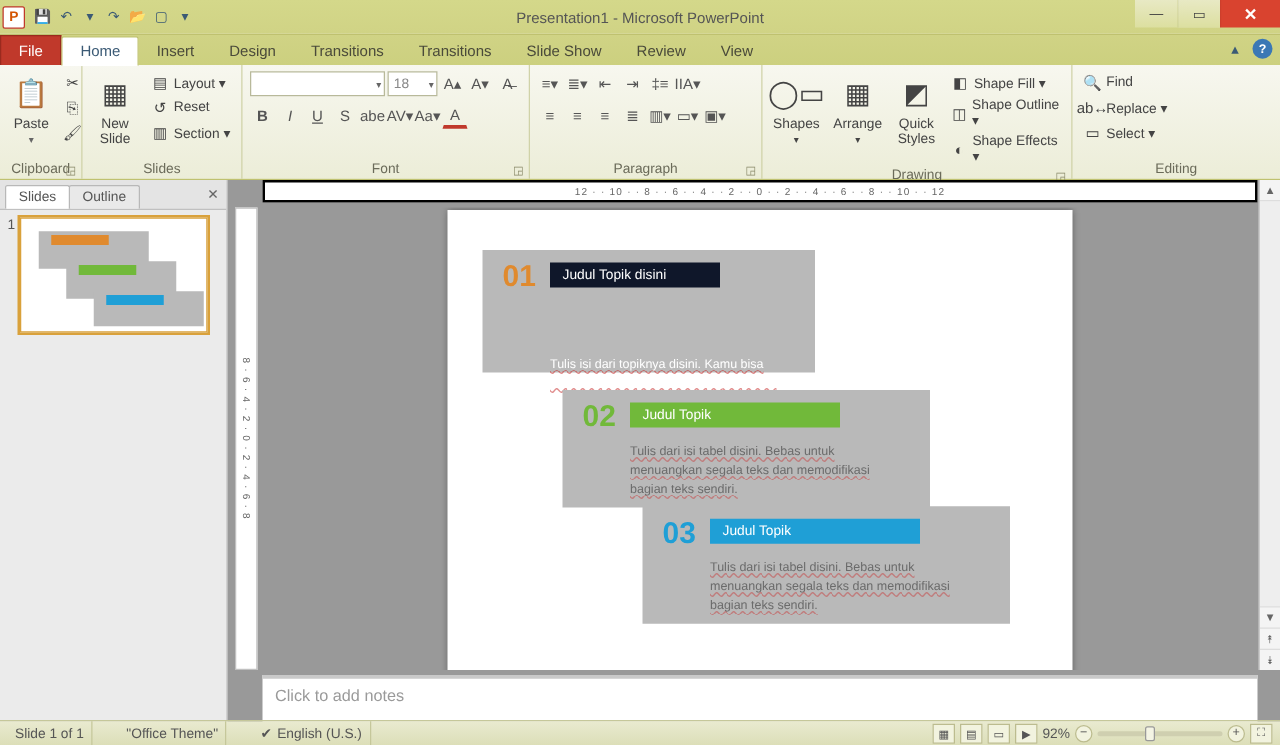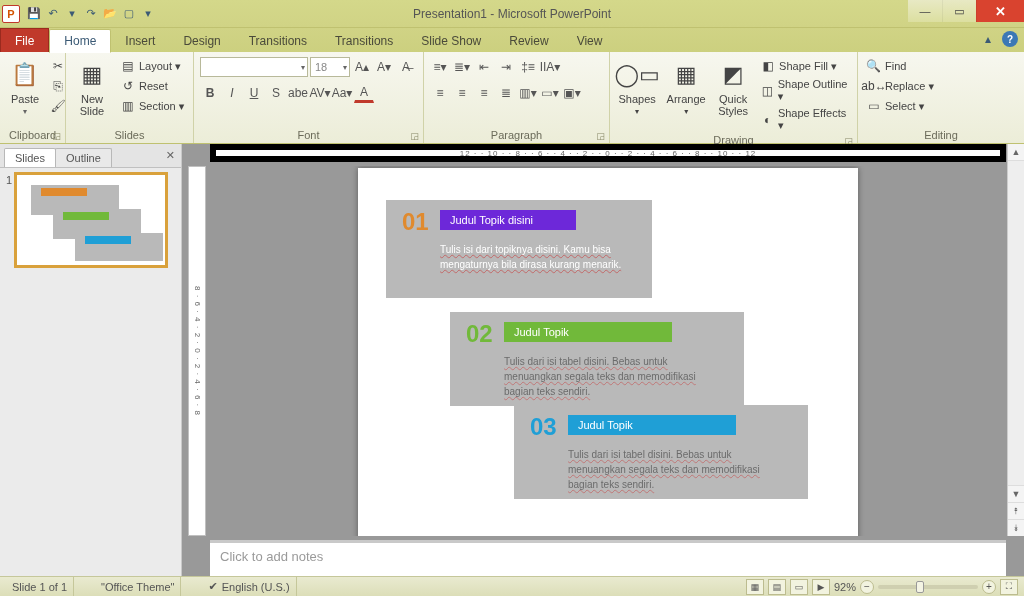--- a/index.html
+++ b/index.html
@@ -56,30 +56,30 @@
   .thumb .mini { position:absolute; background:#b9b9b9; }
   .thumb .m1 { left:14px; top:10px; width:88px; height:30px; }
   .thumb .m2 { left:36px; top:34px; width:88px; height:30px; }
   .thumb .m3 { left:58px; top:58px; width:88px; height:28px; }
   .thumb .mt { position:absolute; height:8px; }
   .thumb .t1 { left:24px; top:13px; width:46px; background:#e08a2e; }
   .thumb .t2 { left:46px; top:37px; width:46px; background:#71b93a; }
   .thumb .t3 { left:68px; top:61px; width:46px; background:#1f9fd6; }
 
   .editor { flex:1; background:#999; position:relative; overflow:hidden; }
-  .ruler-h { position:absolute; top:0; left:28px; right:18px; height:18px; background:#fff; border:6px solid #000000; font-size:8px; color:#666; display:flex; align-items:center; justify-content:center; letter-spacing:1px; overflow:hidden;}
+  .ruler-h { position:absolute; top:0; left:28px; right:18px; height:18px; background:#fff; border:2px solid #000000; font-size:8px; color:#666; display:flex; align-items:center; justify-content:center; letter-spacing:1px; overflow:hidden;}
   .ruler-v { position:absolute; top:22px; left:6px; width:18px; bottom:44px; background:#fff; border:1px solid #c0c0c0; font-size:8px; color:#666; writing-mode:vertical-rl; display:flex; align-items:center; justify-content:center; letter-spacing:1px; overflow:hidden;}
   .canvas-wrap { position:absolute; left:28px; right:18px; top:22px; bottom:44px; background:#999; display:flex; align-items:flex-start; justify-content:center; overflow:hidden;}
   .slide { width:500px; height:374px; background:#fff; box-shadow:0 0 6px rgba(0,0,0,.4); margin-top:2px; position:relative; }
   .card { position:absolute; background:#b9b9b9; }
   .card .num { position:absolute; left:-4px; top:8px; font-size:24px; font-weight:700; transform:translateX(-100%); }
   .card .title { position:absolute; top:10px; color:#fff; font-size:11px; padding:4px 10px; }
   .card .body { position:absolute; top:42px; left:18px; right:18px; font-size:10px; color:#fff; line-height:1.5; text-decoration: underline wavy rgba(200,50,50,.55); text-decoration-skip-ink:none;}
   .card.c1 { left:28px; top:32px; width:266px; height:98px; }
-  .card.c1 .num{ color:#e08a2e; left:16px; transform:none;} .card.c1 .title{ left:54px; width:136px; background:#6d28d9;} .card.c1 .body{ left:54px; }
+  .card.c1 .num{ color:#e08a2e; left:16px; transform:none;} .card.c1 .title{ left:54px; width:136px; background:#0f172a;} .card.c1 .body{ left:54px;margin-top:42px; }
   .card.c2 { left:92px; top:144px; width:294px; height:94px; }
   .card.c2 .num{ color:#71b93a; left:16px; transform:none;} .card.c2 .title{ left:54px; width:168px; background:#71b93a;} .card.c2 .body{ left:54px; color:#6b6b6b; text-decoration-color:rgba(200,50,50,.55);}
   .card.c3 { left:156px; top:237px; width:294px; height:94px; }
   .card.c3 .num{ color:#1f9fd6; left:16px; transform:none;} .card.c3 .title{ left:54px; width:168px; background:#1f9fd6;} .card.c3 .body{ left:54px; color:#6b6b6b;}
   .card.c2 .body, .card.c3 .body { text-decoration: underline wavy rgba(200,50,50,.45); }
 
   .vscroll { position:absolute; right:0; top:0; bottom:44px; width:17px; background:#eee; border-left:1px solid #ccc;}
   .vscroll .arr{height:17px;display:flex;align-items:center;justify-content:center;font-size:9px;color:#666;background:#f4f4f4;border-bottom:1px solid #ddd;}
   .vscroll .arr.bot{position:absolute;bottom:34px;left:0;right:0;border-top:1px solid #ddd;border-bottom:none;}
   .vscroll .nav{position:absolute;bottom:0;left:0;right:0;height:34px;display:flex;flex-direction:column;}

